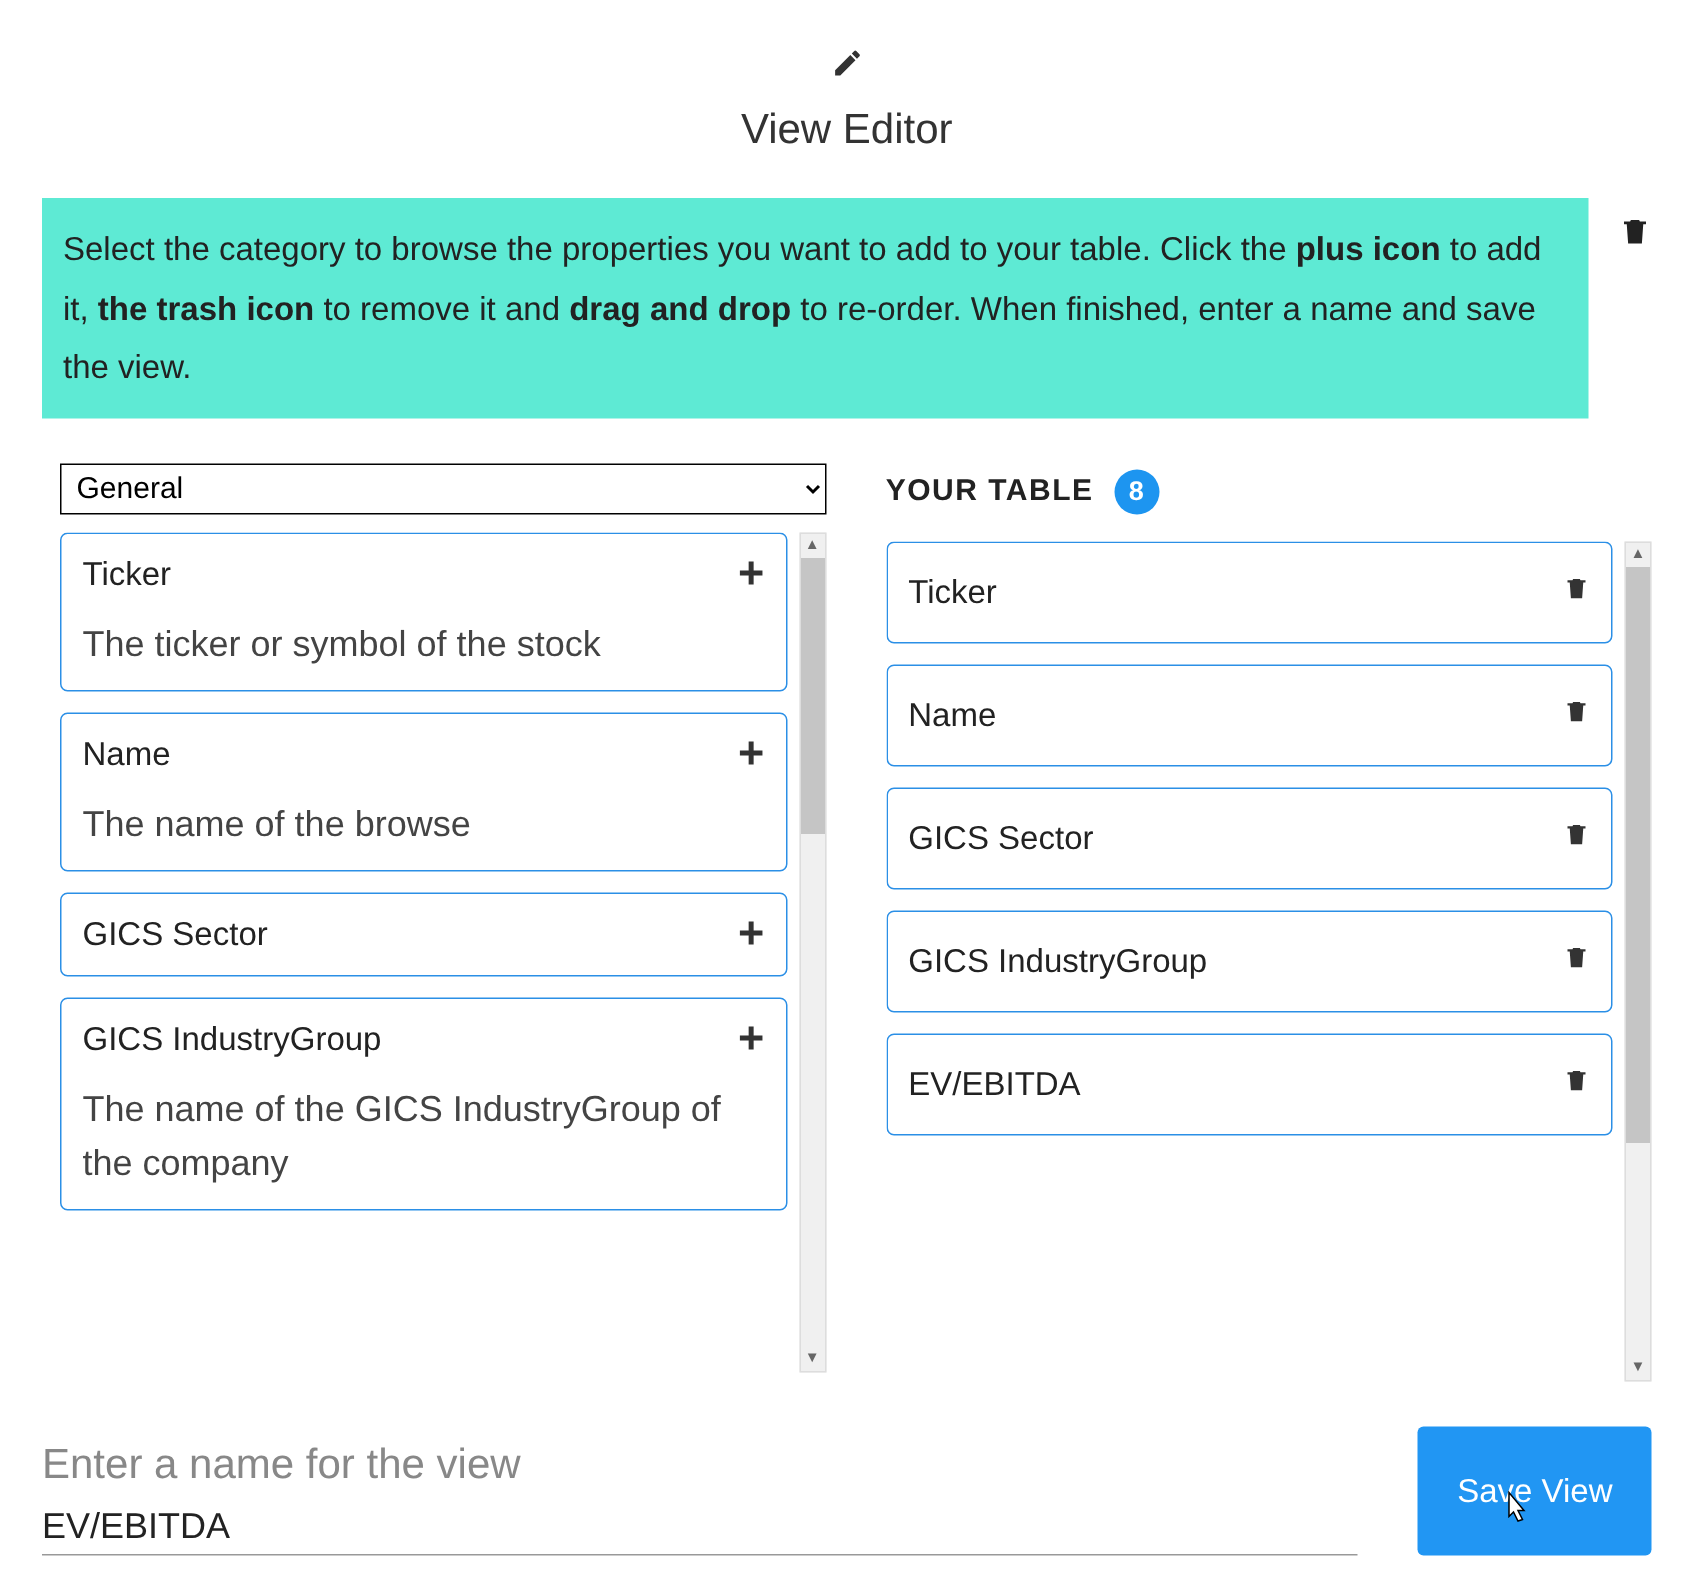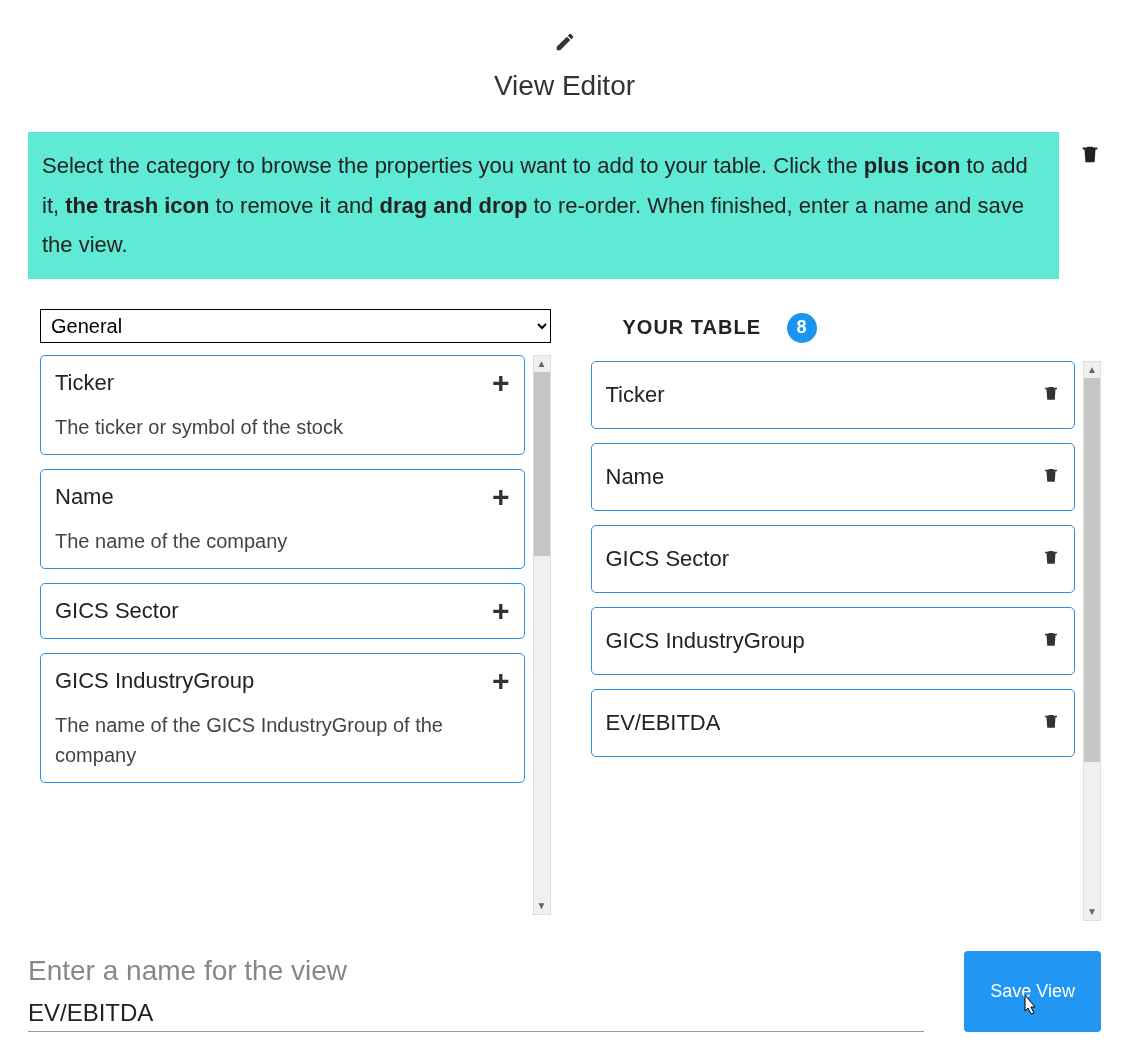--- a/index.html
+++ b/index.html
@@ -114,43 +114,42 @@
   .prop-card .title-row {
     display: flex;
     justify-content: space-between;
     align-items: center;
   }
   .prop-card .title {
     font-size: 22px;
     color: #222;
   }
   .prop-card .desc {
-    font-size: 20px;
+    font-size: 24px;
     color: #444;
     margin-top: 14px;
     line-height: 1.5;
   }
   .plus-icon {
     font-size: 30px;
     font-weight: bold;
     color: #333;
     cursor: pointer;
     line-height: 1;
   }
   .your-table-header {
     display: flex;
     align-items: center;
-    gap: 26px;
+    gap: 14px;
     font-size: 20px;
     font-weight: bold;
     letter-spacing: 1px;
     color: #222;
     margin-bottom: 18px;
     padding-top: 4px;
-    margin-left: 32px;
   }
   .count-badge {
     background: #1d95f0;
     color: #fff;
     width: 30px;
     height: 30px;
     border-radius: 50%;
     display: flex;
     align-items: center;
     justify-content: center;
@@ -197,21 +196,21 @@
     outline: none;
     background: transparent;
     color: #222;
     font-family: inherit;
   }
   .save-btn {
     background: #2196f3;
     color: #fff;
     border: none;
     padding: 30px 26px;
-    font-size: 18px;
+    font-size: 22px;
     border-radius: 4px;
     cursor: pointer;
     position: relative;
   }
   .cursor-pointer {
     position: absolute;
     left: 55px;
     top: 42px;
     pointer-events: none;
   }
@@ -253,21 +252,21 @@
               <span class="title">Ticker</span>
               <span class="plus-icon">+</span>
             </div>
             <div class="desc">The ticker or symbol of the stock</div>
           </div>
           <div class="prop-card">
             <div class="title-row">
               <span class="title">Name</span>
               <span class="plus-icon">+</span>
             </div>
-            <div class="desc">The name of the company</div>
+            <div class="desc">The name of the browse</div>
           </div>
           <div class="prop-card">
             <div class="title-row">
               <span class="title">GICS Sector</span>
               <span class="plus-icon">+</span>
             </div>
           </div>
           <div class="prop-card">
             <div class="title-row">
               <span class="title">GICS IndustryGroup</span>

